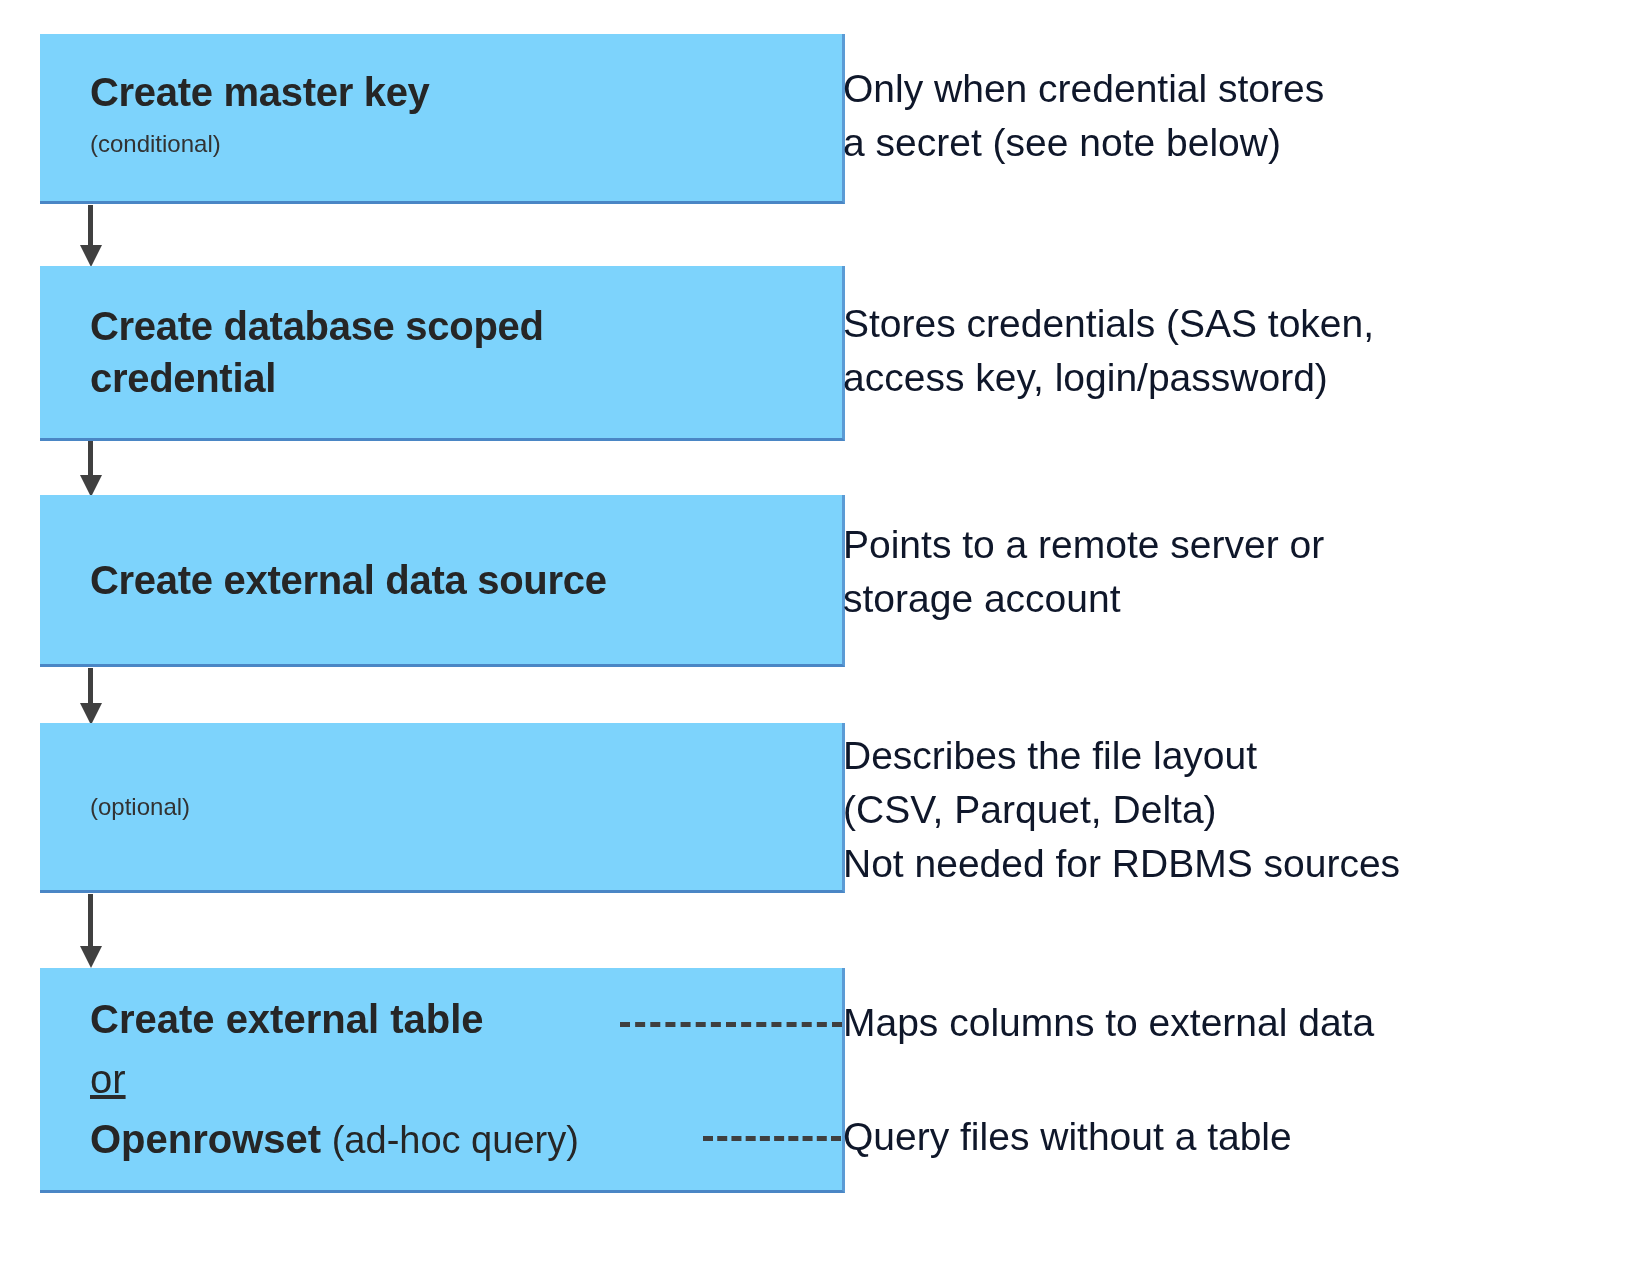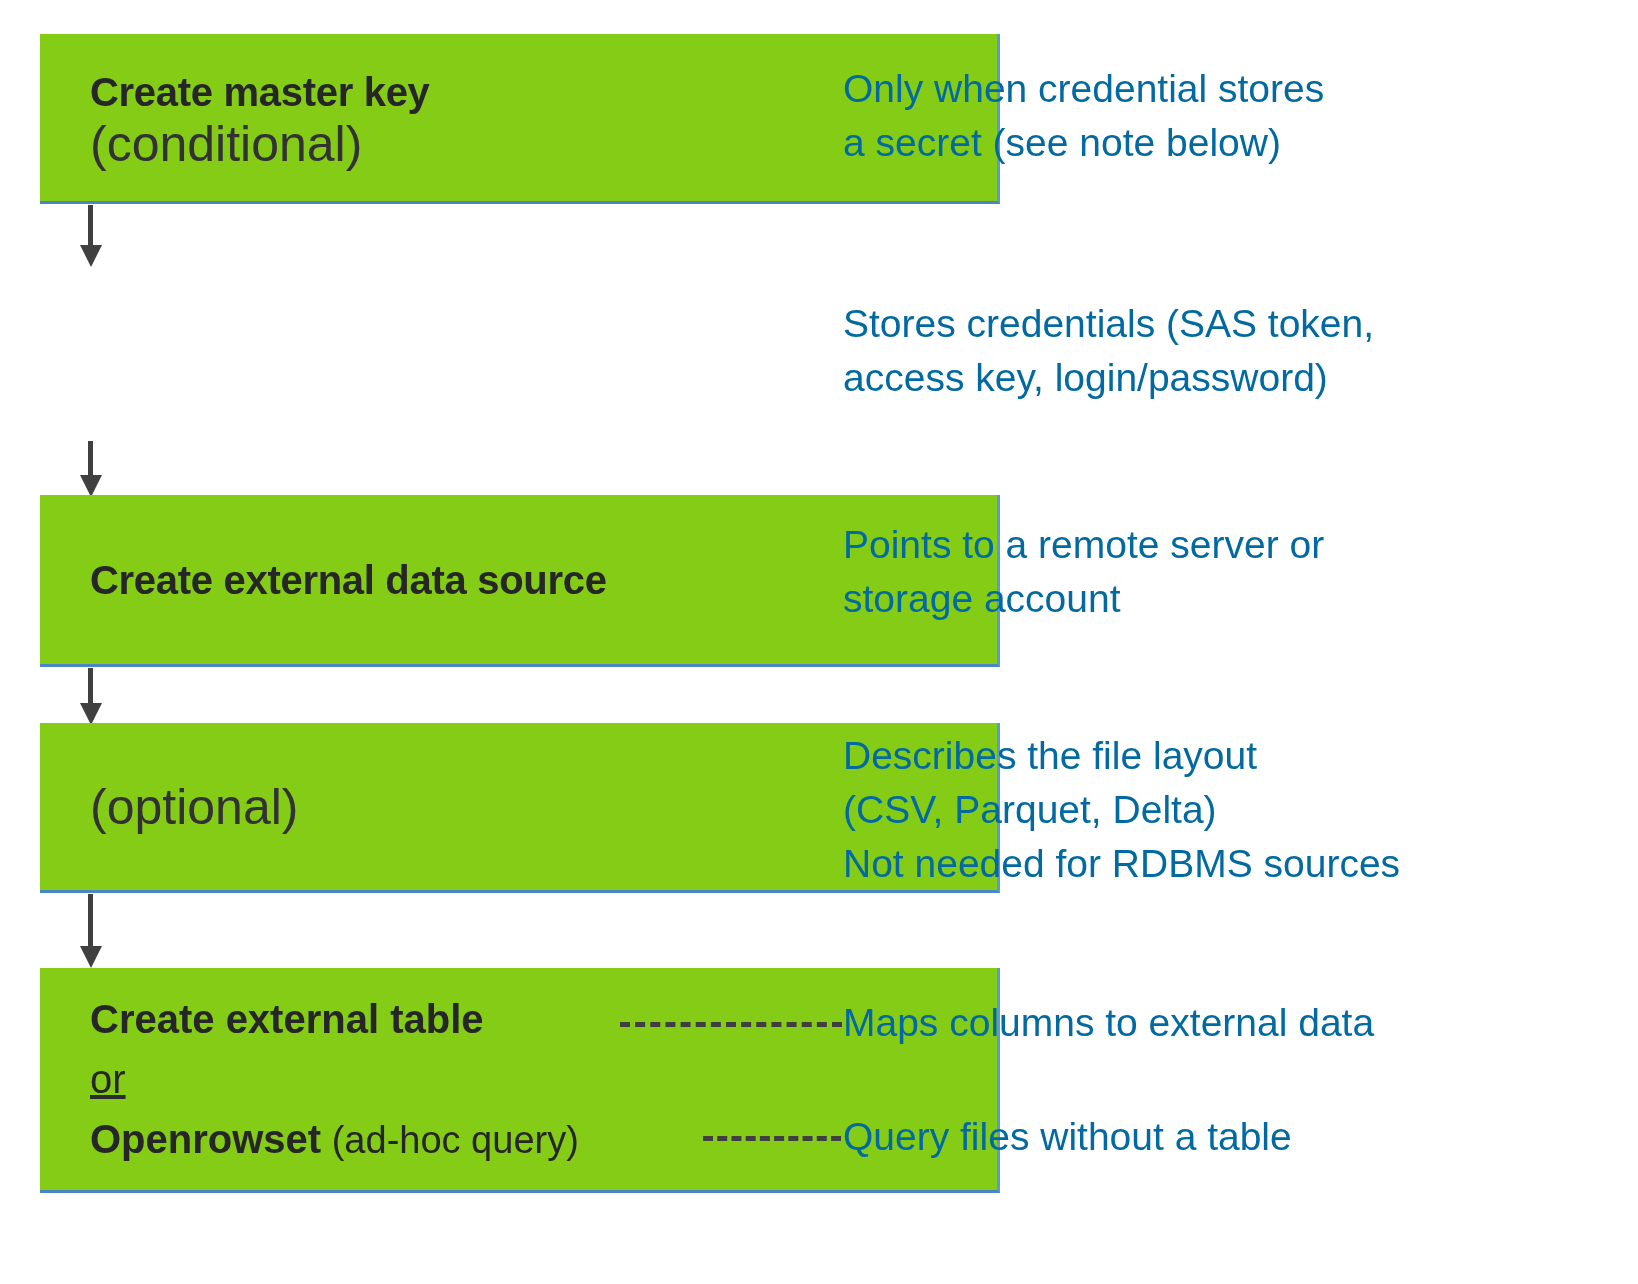--- a/index.html
+++ b/index.html
@@ -21,22 +21,22 @@
     left: 0;
     top: 0;
     width: 1638px;
     height: 1284px;
   }
 
   
   .step-box {
     position: absolute;
     left: 40px;
-    width: 960px;
-    background: #84cc16;
+    width: 805px;
+    background: #7dd3fc;
     border-right: 3px solid #5b9bd5;
     border-bottom: 3px solid #4a86c5;
     box-sizing: border-box;
     display: flex;
     flex-direction: column;
     justify-content: center;
     padding: 0 0 0 50px;
   }
   .box1 { top: 34px;   height: 170px; }
   .box2 { top: 266px;  height: 175px; }
@@ -46,21 +46,21 @@
 
   .box-title {
     font-weight: bold;
     font-size: 40px;
     line-height: 52px;
     letter-spacing: -0.3px;
     color: #262626;
     white-space: nowrap;
   }
   .box-sub {
-    font-size: 50px;
+    font-size: 24px;
     line-height: 52px;
     color: #323232;
     white-space: nowrap;
   }
 
   
   .box5 { padding: 0 0 0 50px; justify-content: center; text-align: center; }
   .b5-row {
     display: flex;
     align-items: center;
@@ -119,21 +119,21 @@
   }
   .dash-1 { left: 620px; top: 1022px; width: 222px; }
   .dash-2 { left: 703px; top: 1136px; width: 138px; }
 
   
   .note {
     position: absolute;
     left: 843px;
     font-size: 39px;
     line-height: 54px;
-    color: #0369a1;
+    color: #0f172a;
     white-space: pre-line;
   }
   .note-1 { top: 62px; }
   .note-2 { top: 297px; }
   .note-3 { top: 518px; }
   .note-4 { top: 729px; }
   .note-5 { top: 996px; }
   .note-6 { top: 1110px; }
 </style>
 </head>
@@ -145,20 +145,24 @@
     <div class="box-title">Create master key</div>
     <div class="box-sub">(conditional)</div>
   </div>
   <div class="arrow a1">
     <div class="shaft"></div>
     <div class="head"></div>
   </div>
   <div class="note note-1">Only when credential stores
 a secret (see note below)</div>
 
+  <div class="step-box box2">
+    <div class="box-title">Create database scoped</div>
+    <div class="box-title">credential</div>
+  </div>
   <div class="arrow a2">
     <div class="shaft"></div>
     <div class="head"></div>
   </div>
   <div class="note note-2">Stores credentials (SAS token,
 access key, login/password)</div>
 
   <div class="step-box box3">
     <div class="box-title">Create external data source</div>
   </div>

